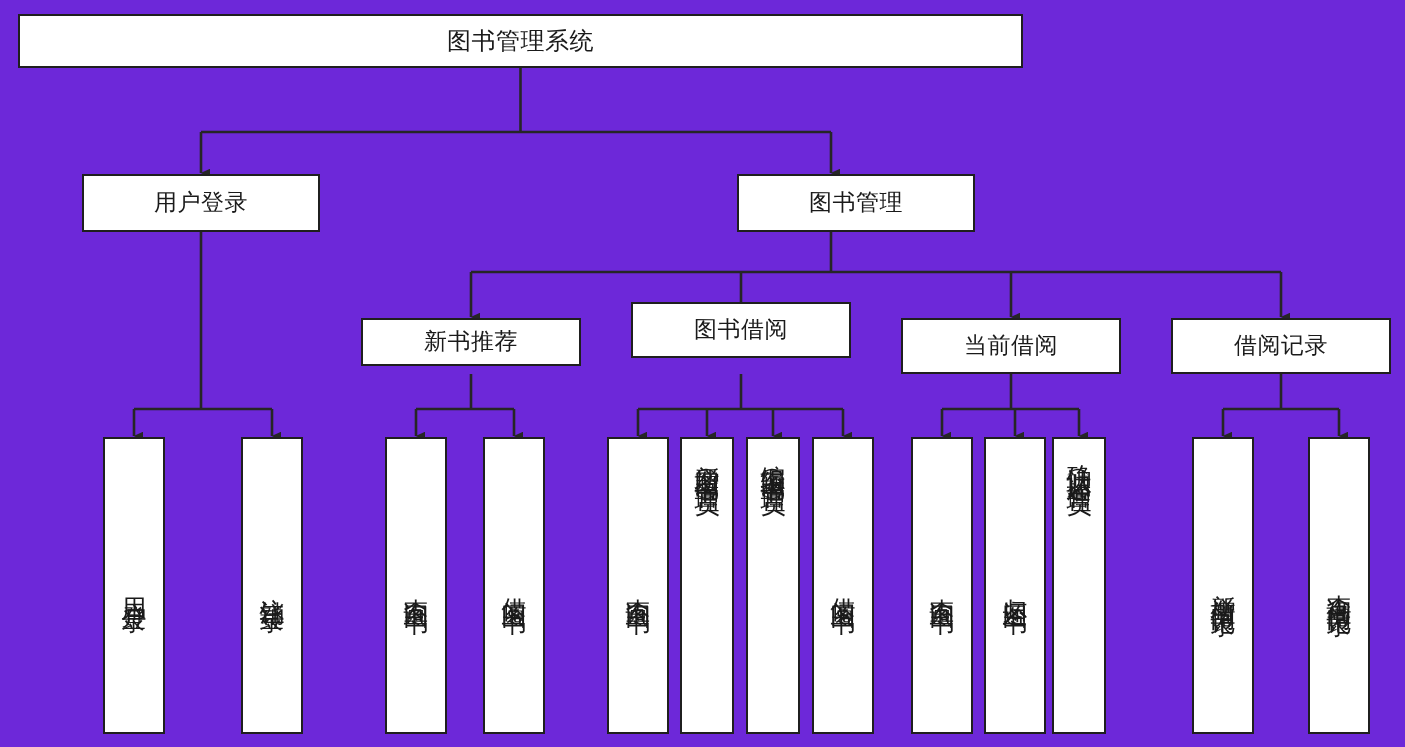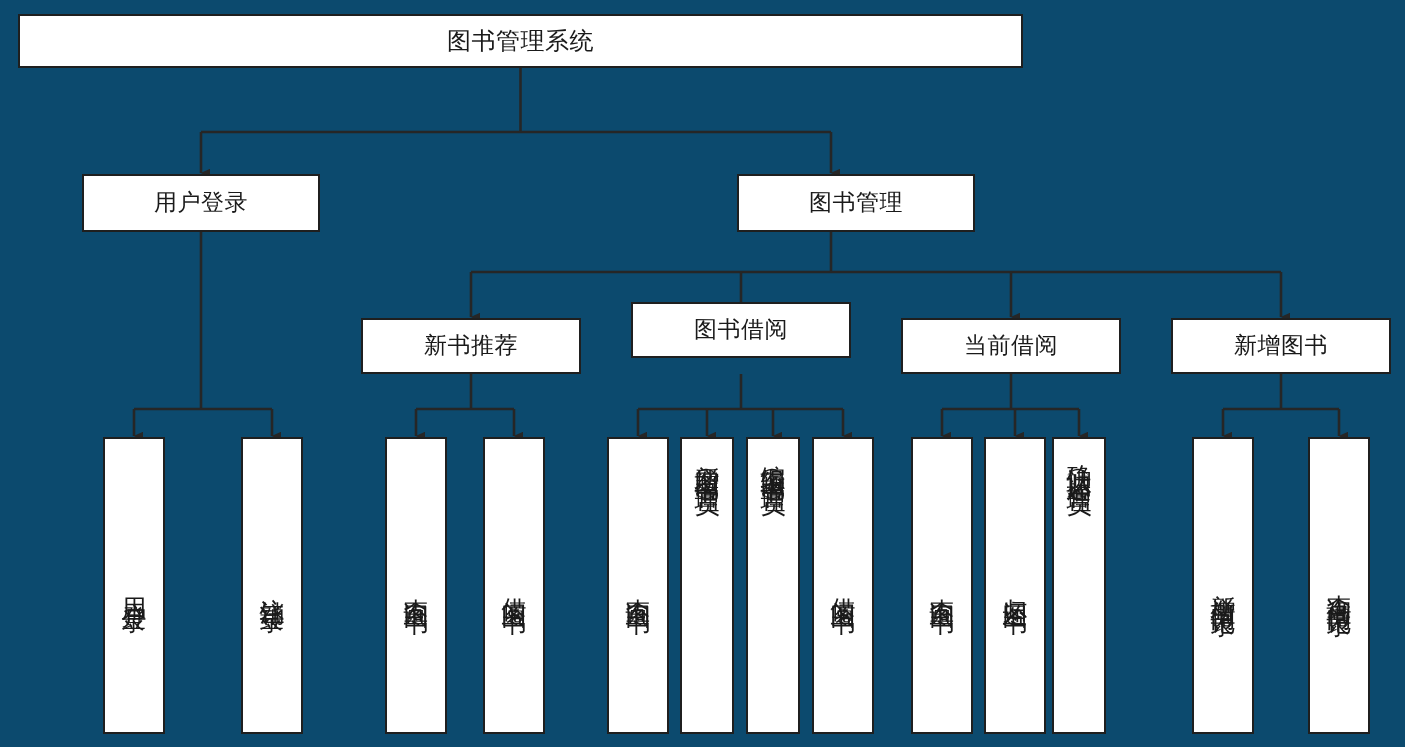--- a/index.html
+++ b/index.html
@@ -8,21 +8,21 @@
     padding: 0;
     background: #ffffff;
   }
   body {
     font-family: "DejaVu Sans", "Liberation Sans", sans-serif;
   }
   #canvas {
     position: relative;
     width: 1405px;
     height: 747px;
-    background: #0c4a6e;
+    background: #6d28d9;
     overflow: hidden;
   }
   #edges {
     position: absolute;
     left: 0;
     top: 0;
     width: 1405px;
     height: 747px;
     pointer-events: none;
   }
@@ -128,31 +128,31 @@
   <div id="node-layer">
       <div class="node horiz l0" style="left: 18px; top: 14px; width: 1005px; height: 54px;">
         <span class="node-label">图书管理系统</span>
       </div>
       <div class="node horiz" style="left: 82px; top: 174px; width: 238px; height: 58px;">
         <span class="node-label">用户登录</span>
       </div>
       <div class="node horiz" style="left: 712px; top: 174px; width: 238px; height: 58px; margin-left: 25px;">
         <span class="node-label">图书管理</span>
       </div>
-      <div class="node horiz" style="left: 361px; top: 318px; width: 220px; height: 56px;">
+      <div class="node horiz" style="left: 361px; top: 318px; width: 220px; height: 48px;">
         <span class="node-label">新书推荐</span>
       </div>
       <div class="node horiz" style="left: 631px; top: 302px; width: 220px; height: 56px;">
         <span class="node-label">图书借阅</span>
       </div>
       <div class="node horiz" style="left: 901px; top: 318px; width: 220px; height: 56px;">
         <span class="node-label">当前借阅</span>
       </div>
       <div class="node horiz" style="left: 1171px; top: 318px; width: 220px; height: 56px;">
-        <span class="node-label">新增图书</span>
+        <span class="node-label">借阅记录</span>
       </div>
       <div class="node vert center" style="left: 103px; top: 437px; width: 62px; height: 297px;">
         <span class="node-label">用户登录</span>
       </div>
       <div class="node vert center" style="left: 241px; top: 437px; width: 62px; height: 297px;">
         <span class="node-label">注销登录</span>
       </div>
       <div class="node vert center" style="left: 385px; top: 437px; width: 62px; height: 297px;">
         <span class="node-label">查询图书</span>
       </div>

